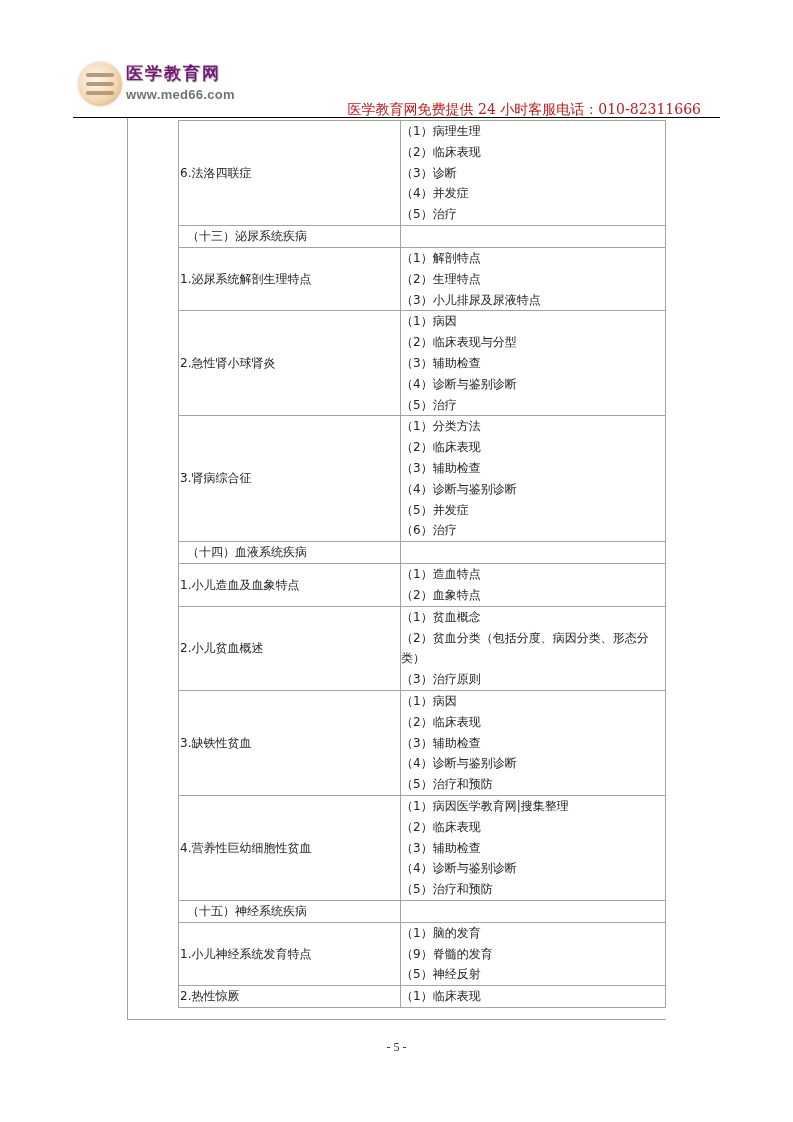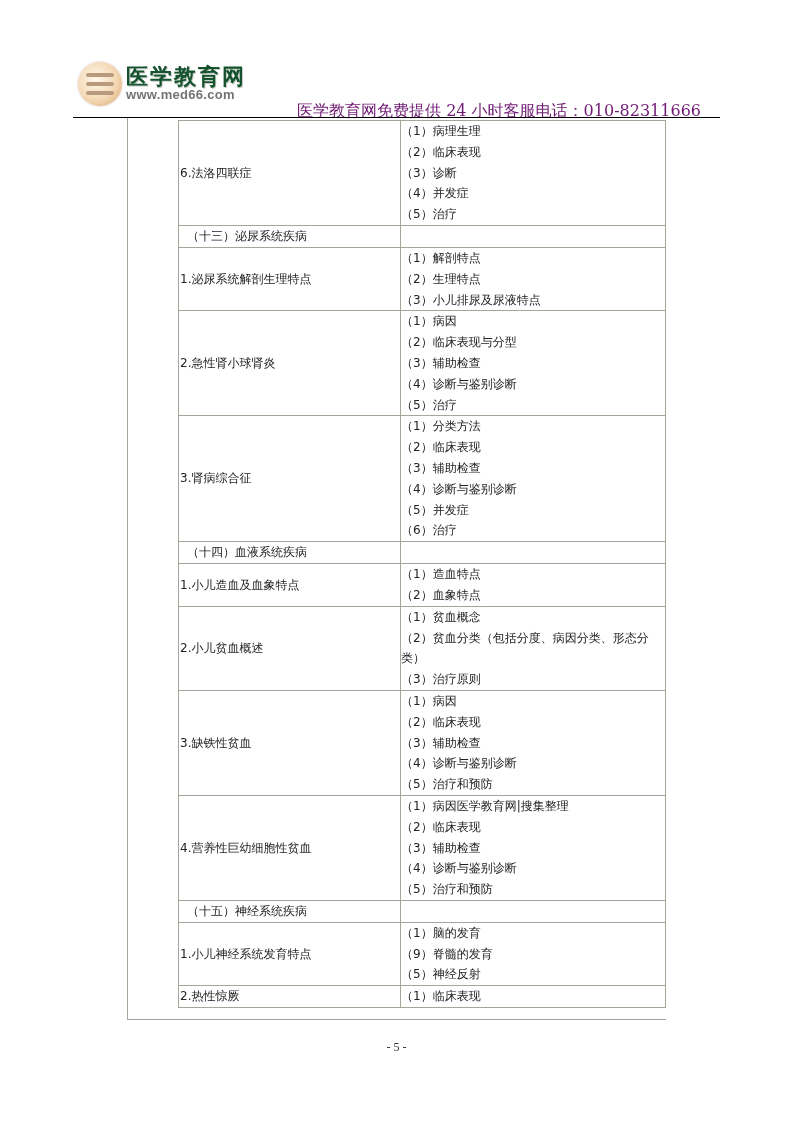--- a/index.html
+++ b/index.html
@@ -3,25 +3,25 @@
 <meta charset="utf-8">
 <style>
   html, body { margin:0; padding:0; background:#ffffff; }
   body { width:793px; height:1122px; position:relative; overflow:hidden;
          font-family:"DejaVu Sans","Liberation Sans",sans-serif; color:#222; }
   .logo { position:absolute; left:78px; top:60px; width:180px; height:50px; }
   .logo-circle { position:absolute; left:0; top:2px; width:44px; height:44px; border-radius:50%;
     background:radial-gradient(circle at 40% 40%, #fff8ec 0%, #f3d8b4 55%, #d9a46a 100%);
     box-shadow:0 0 2px #caa; }
   .logo-circle .bar { position:absolute; left:8px; width:28px; height:4px; background:#b99a7c; border-radius:2px; }
-  .logo-title { position:absolute; left:48px; top:2px; font-size:22px; font-weight:bold; letter-spacing:2px;
-    color:#14532d; text-shadow:1px 1px 0 #ccc; font-family:"DejaVu Sans",sans-serif; }
+  .logo-title { position:absolute; left:48px; top:2px; font-size:17px; font-weight:bold; letter-spacing:2px;
+    color:#701a75; text-shadow:1px 1px 0 #ccc; font-family:"DejaVu Sans",sans-serif; }
   .logo-url { position:absolute; left:48px; top:27px; font-size:13px; font-weight:bold; color:#737373;
     font-family:"Liberation Sans",sans-serif; letter-spacing:0.3px; }
-  .service { position:absolute; right:92px; top:101px; font-size:16px; color:#701a75;
+  .service { position:absolute; right:92px; top:101px; font-size:14px; color:#b91c1c;
     font-family:"DejaVu Serif","Liberation Serif",serif; }
   .header-rule { position:absolute; left:73px; top:117px; width:647px; height:1px; background:#000; }
   .outer { position:absolute; left:127px; top:118px; width:539px; height:902px;
     border-left:1px solid #a7a59a; border-bottom:1px solid #a7a59a; box-sizing:border-box; }
   table.syl { position:absolute; left:178px; top:120px; width:488px; border-collapse:collapse;
     font-size:12px; }
   table.syl td { border:1px solid #a7a59a; vertical-align:middle; padding:0; }
   td.name { width:220px; padding-left:1px !important; }
   td.items { padding-left:0 !important;margin-left:8px; }
   .item { line-height:20.8px; white-space:normal; }

